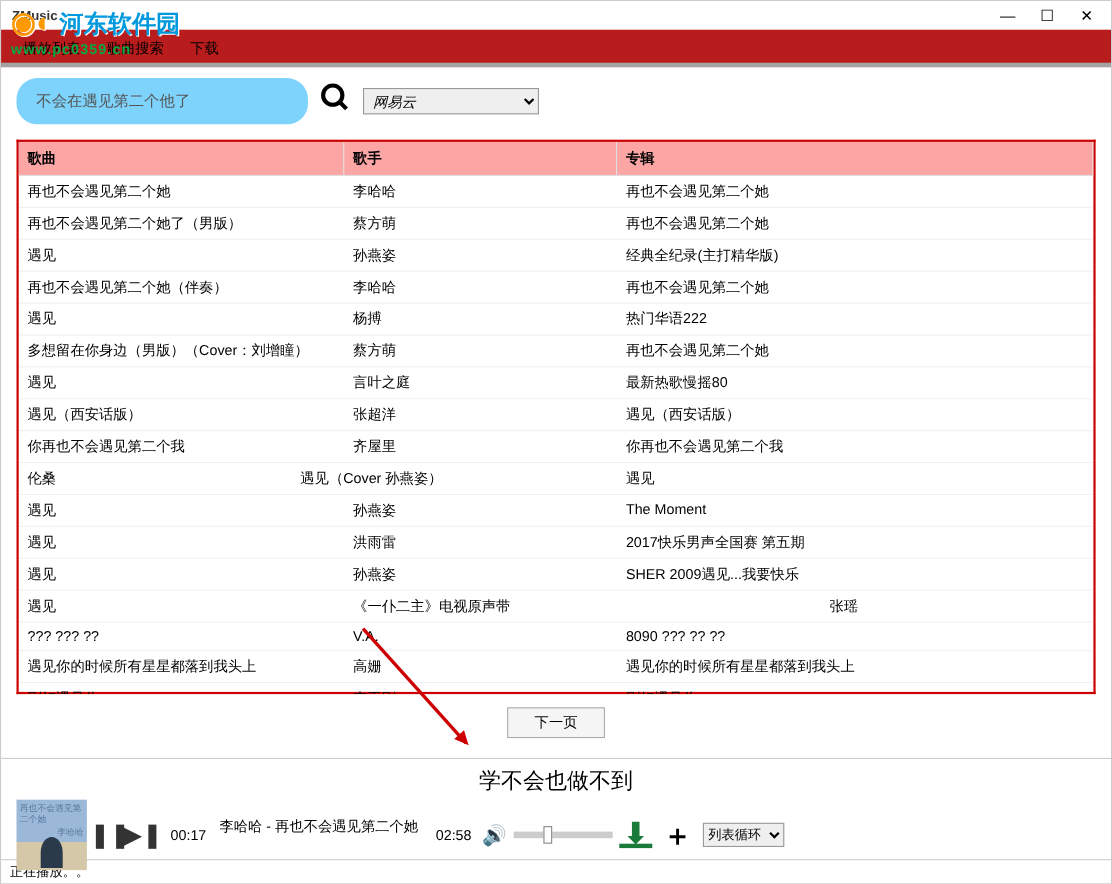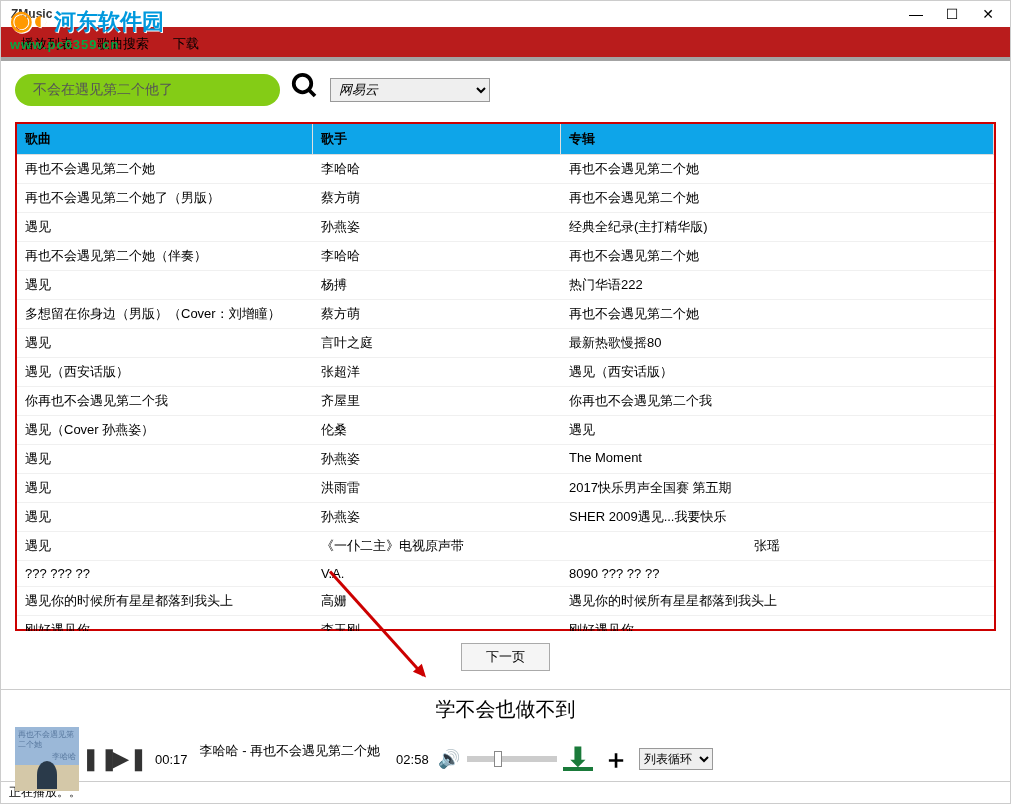--- a/index.html
+++ b/index.html
@@ -16,26 +16,26 @@
     .watermark-title { font-size: 22px; font-weight: bold; color: #0099dd; text-shadow: 1px 1px 0 #fff; font-family: Liberation Serif, serif; }
     .watermark-title .logo-icon { color: #ff9900; font-size: 26px; }
     .watermark-url { font-size: 13px; color: #00aa44; font-weight: bold; letter-spacing: 1px; }
     
     .tabs { display: flex; border-bottom: 4px solid #a3a3a3; padding: 4px 8px 0 8px; background: #b91c1c; text-align: center; }
     .tab { padding: 4px 12px; font-size: 13px; cursor: pointer; }
     
     .content { flex: 1; padding: 10px 14px; display: flex; flex-direction: column; overflow: hidden; }
     
     .search-row { display: flex; align-items: center; gap: 10px; margin-bottom: 14px; }
-    .search-input { width: 265px; height: 32px; border-radius: 19px; border: none; background: #84cc16; padding: 0 18px; font-size: 14px; color: #555; outline: none; }
+    .search-input { width: 265px; height: 42px; border-radius: 19px; border: none; background: #7dd3fc; padding: 0 18px; font-size: 14px; color: #555; outline: none; }
     .search-icon { font-size: 28px; cursor: pointer; }
     .source-select { width: 160px; height: 24px; border: 1px solid #999; font-size: 13px; padding: 0 4px; font-style: italic; }
     
     .table-wrapper { flex: 1; border: 2px solid #c00; border-bottom: none; overflow: hidden; position: relative; }
-    .table-header { display: flex; background: #0ea5e9; border-bottom: 1px solid #ddd; }
+    .table-header { display: flex; background: #fca5a5; border-bottom: 1px solid #ddd; }
     .th { padding: 6px 8px; font-size: 13px; font-weight: bold; border-right: 1px solid #e0e0e0; }
     .th-song { width: 296px; }
     .th-artist { width: 248px; }
     .th-album { flex: 1; }
     .table-body { overflow-y: auto; }
     .tr { display: flex; border-bottom: 1px solid #f0f0f0; cursor: pointer; }
     .td { padding: 5px 8px; font-size: 13px; white-space: nowrap; overflow: hidden; text-overflow: ellipsis; }
     .td-song { width: 296px; }
     .td-artist { width: 248px; }
     .td-album { flex: 1; }
@@ -155,22 +155,22 @@
             <div class="td td-song">遇见（西安话版）</div>
             <div class="td td-artist">张超洋</div>
             <div class="td td-album">遇见（西安话版）</div>
           </div>
           <div class="tr">
             <div class="td td-song">你再也不会遇见第二个我</div>
             <div class="td td-artist">齐屋里</div>
             <div class="td td-album">你再也不会遇见第二个我</div>
           </div>
           <div class="tr">
+            <div class="td td-artist">伦桑</div>
             <div class="td td-song">遇见（Cover 孙燕姿）</div>
-            <div class="td td-artist">伦桑</div>
             <div class="td td-album">遇见</div>
           </div>
           <div class="tr">
             <div class="td td-song">遇见</div>
             <div class="td td-artist">孙燕姿</div>
             <div class="td td-album">The Moment</div>
           </div>
           <div class="tr">
             <div class="td td-song">遇见</div>
             <div class="td td-artist">洪雨雷</div>

